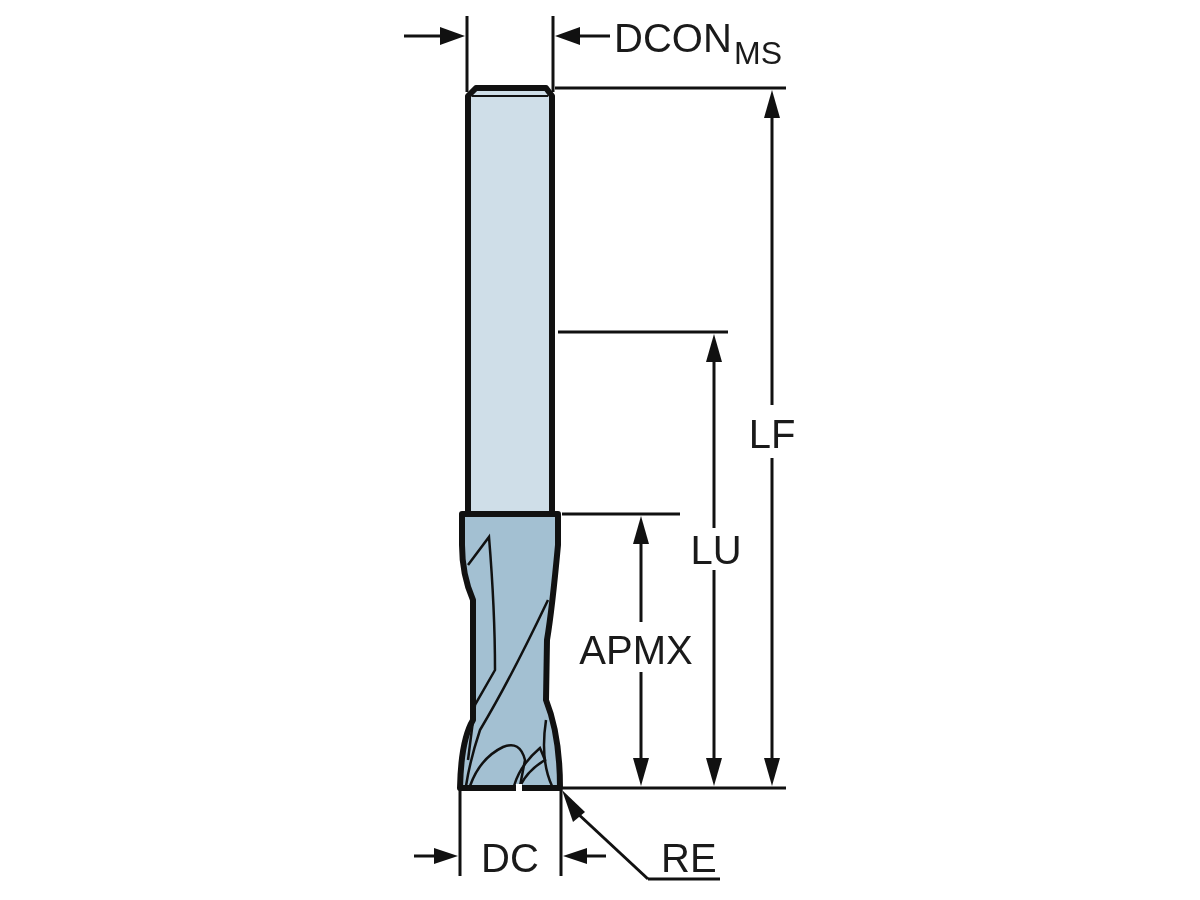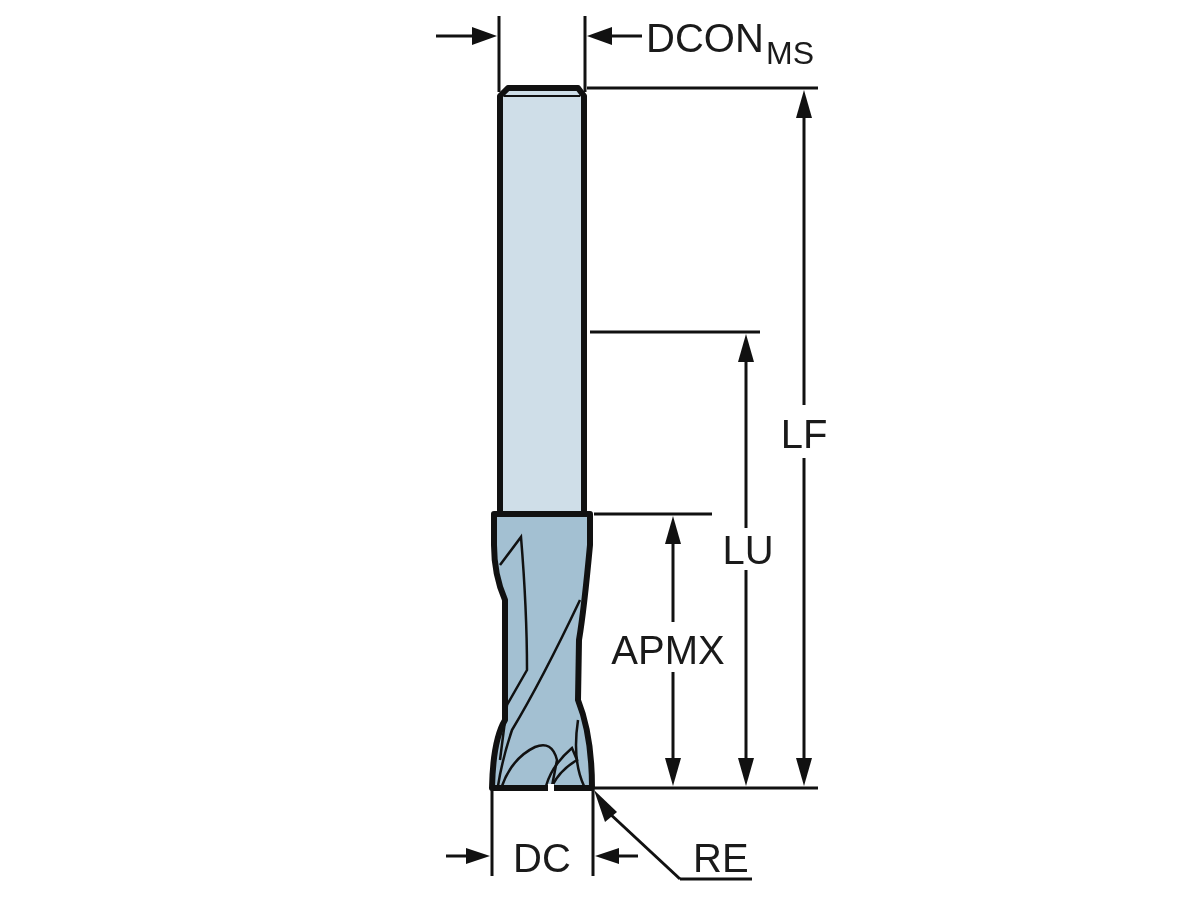--- a/index.html
+++ b/index.html
@@ -1,17 +1,17 @@
 <!DOCTYPE html>
 <html><head>
 <meta charset="utf-8">
 <style>
   html, body { margin: 0; padding: 0; background: #ffffff; }
   body { width: 1200px; height: 900px; overflow: hidden; }
-  #diagram { position: absolute; left: 0; top: 0; width: 972px; height: 900px; margin-left: 32px; }
+  #diagram { position: absolute; left: 0; top: 0; width: 972px; height: 900px; }
   svg text { font-family: "Liberation Sans", "DejaVu Sans", sans-serif; fill: #1a1a1a; }
   .lbl { font-size: 40px; }
   .sub { font-size: 32px; }
 </style>
 </head>
 <body>
 
 <div id="diagram">
 <svg width="1200" height="900" viewBox="0 0 1200 900" xmlns="http://www.w3.org/2000/svg">
   <defs>

